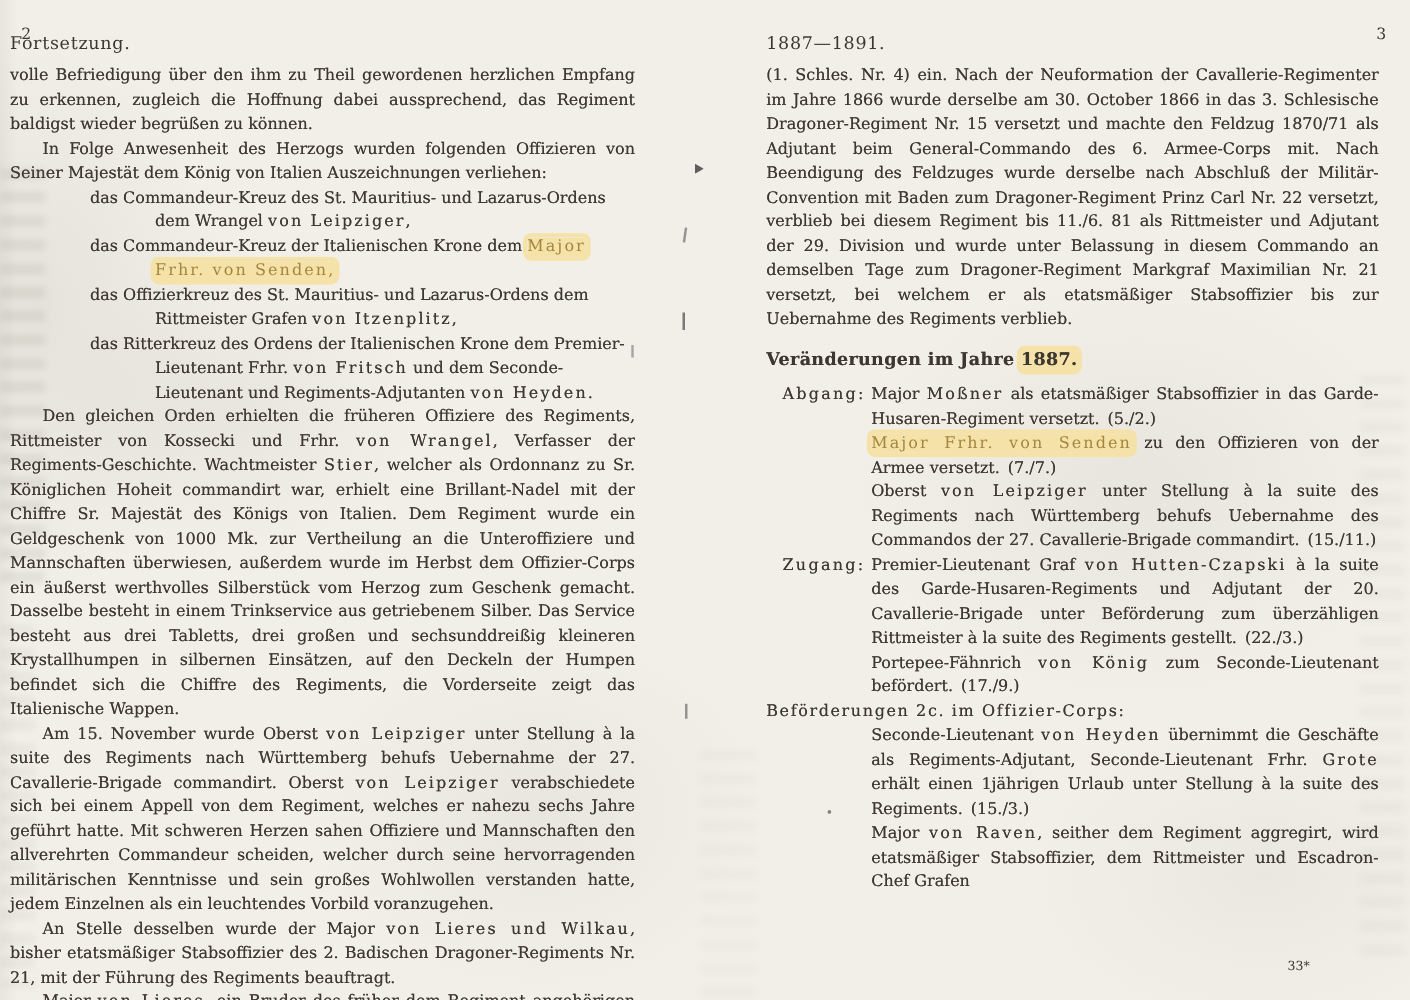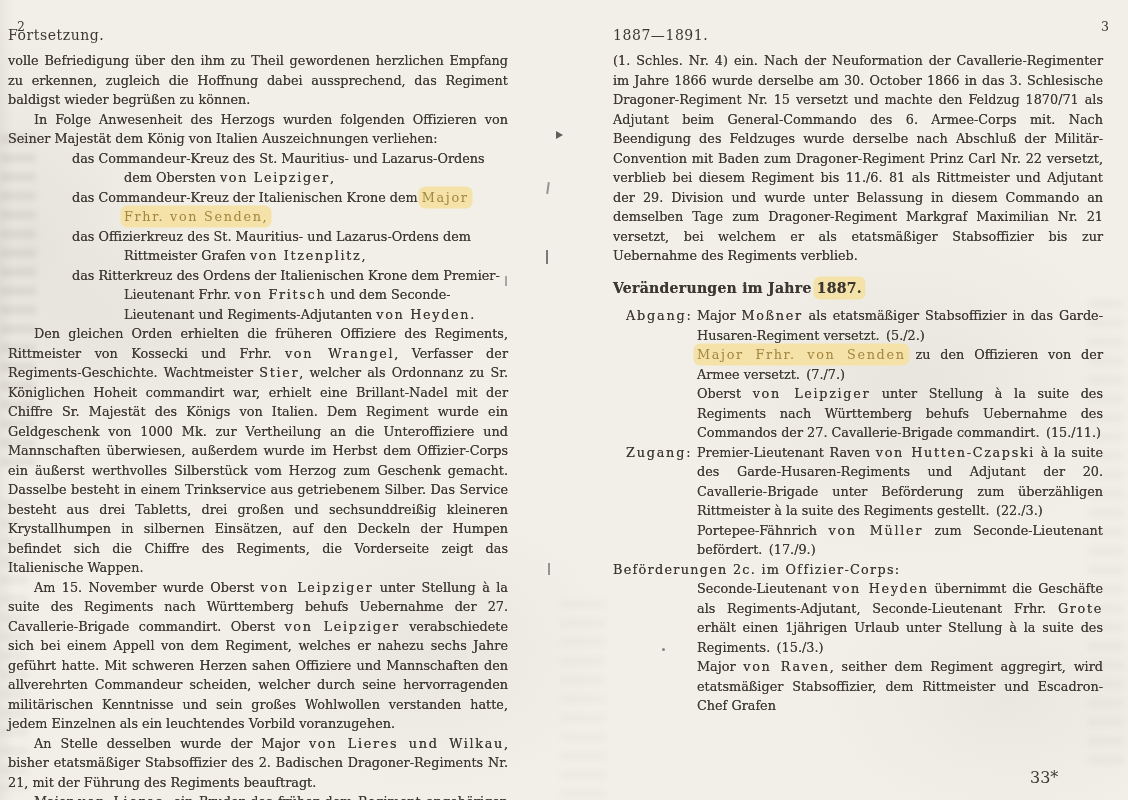--- a/index.html
+++ b/index.html
@@ -33,36 +33,36 @@
   .par.award{padding-left:116px;text-indent:-52px;text-align:left;}
   .heading{font-weight:bold;font-size:14px;text-align:left;margin:13px 0 8px 0;
     text-indent:0;letter-spacing:.02em;}
   .entry{position:relative;padding-left:84px;text-indent:0;}
   .entry-label{position:absolute;left:0;top:0;letter-spacing:.14em;margin-left:13px;}
   .entry-full{padding-left:0;letter-spacing:.10em;}
   .sp{letter-spacing:.13em;}
   .hl{background:#f5e2a8;border-radius:3px;box-shadow:0 0 0 3.5px #f5e2a8;
     box-decoration-break:clone;-webkit-box-decoration-break:clone;}
   .ink{color:#a3853f;text-shadow:none;}
-  .signature{position:absolute;left:417px;top:768px;font-size:16px;}
+  .signature{position:absolute;left:417px;top:768px;font-size:10px;}
   
   .ghost{position:absolute;filter:blur(3px);pointer-events:none;}
   .ghost-lines{background:repeating-linear-gradient(180deg,rgba(110,104,92,.22) 0 8px,transparent 8px 19px);}
   .speck{position:absolute;background:#3a3a38;pointer-events:none;}
 </style>
 </head>
 <body>
 
 <div class="page page-left">
   <div class="pagenum pagenum-left">2</div>
   <div class="running-header">Fortsetzung.</div>
   <div class="body-text" id="left-body">
       <div class="par flush"><span>volle Befriedigung über den ihm zu Theil gewordenen herzlichen Empfang zu erkennen, zugleich die Hoffnung dabei aussprechend, das Regiment baldigst wieder begrüßen zu können.</span></div>
       <div class="par indent"><span>In Folge Anwesenheit des Herzogs wurden folgenden Offizieren von Seiner Majestät dem König von Italien Auszeichnungen verliehen:</span></div>
-      <div class="par award"><span>das Commandeur-Kreuz des St. Mauritius- und Lazarus-Ordens dem Obersten </span><span class="sp">von Leipziger</span><span>,</span></div>
+      <div class="par award"><span>das Commandeur-Kreuz des St. Mauritius- und Lazarus-Ordens dem Wrangel </span><span class="sp">von Leipziger</span><span>,</span></div>
       <div class="par award"><span>das Commandeur-Kreuz der Italienischen Krone dem </span><span class="sp hl ink">Major Frhr. von Senden,</span></div>
       <div class="par award"><span>das Offizierkreuz des St. Mauritius- und Lazarus-Ordens dem Rittmeister Grafen </span><span class="sp">von Itzenplitz</span><span>,</span></div>
       <div class="par award"><span>das Ritterkreuz des Ordens der Italienischen Krone dem Premier-Lieutenant Frhr. </span><span class="sp">von Fritsch</span><span> und dem Seconde-Lieutenant und Regiments-Adjutanten </span><span class="sp">von Heyden</span><span>.</span></div>
       <div class="par indent"><span>Den gleichen Orden erhielten die früheren Offiziere des Regiments, Rittmeister von Kossecki und Frhr. </span><span class="sp">von Wrangel</span><span>, Verfasser der Regiments-Geschichte. Wachtmeister </span><span class="sp">Stier</span><span>, welcher als Ordonnanz zu Sr. Königlichen Hoheit commandirt war, erhielt eine Brillant-Nadel mit der Chiffre Sr. Majestät des Königs von Italien. Dem Regiment wurde ein Geldgeschenk von 1000 Mk. zur Vertheilung an die Unteroffiziere und Mannschaften überwiesen, außerdem wurde im Herbst dem Offizier-Corps ein äußerst werthvolles Silberstück vom Herzog zum Geschenk gemacht. Dasselbe besteht in einem Trinkservice aus getriebenem Silber. Das Service besteht aus drei Tabletts, drei großen und sechsunddreißig kleineren Krystallhumpen in silbernen Einsätzen, auf den Deckeln der Humpen befindet sich die Chiffre des Regiments, die Vorderseite zeigt das Italienische Wappen.</span></div>
       <div class="par indent"><span>Am 15. November wurde Oberst </span><span class="sp">von Leipziger</span><span> unter Stellung à la suite des Regiments nach Württemberg behufs Uebernahme der 27. Cavallerie-Brigade commandirt. Oberst </span><span class="sp">von Leipziger</span><span> verabschiedete sich bei einem Appell von dem Regiment, welches er nahezu sechs Jahre geführt hatte. Mit schweren Herzen sahen Offiziere und Mannschaften den allverehrten Commandeur scheiden, welcher durch seine hervorragenden militärischen Kenntnisse und sein großes Wohlwollen verstanden hatte, jedem Einzelnen als ein leuchtendes Vorbild voranzugehen.</span></div>
       <div class="par indent"><span>An Stelle desselben wurde der Major </span><span class="sp">von Lieres und Wilkau</span><span>, bisher etatsmäßiger Stabsoffizier des 2. Badischen Dragoner-Regiments Nr. 21, mit der Führung des Regiments beauftragt.</span></div>
       <div class="par indent"><span>Major </span><span class="sp">von Lieres</span><span>, ein Bruder des früher dem Regiment angehörigen Rittmeisters </span><span class="sp">Hugo von Lieres und Wilkau</span><span>, ist am 19. November 1838 geboren und trat am 16. März 1857 beim Husaren-Regiment </span></div>
     </div>
 </div>
 
@@ -71,22 +71,22 @@
   <div class="running-header">1887—1891.</div>
   <div class="body-text">
     <div id="right-intro">
         <div class="par flush"><span>(1. Schles. Nr. 4) ein.  Nach der Neuformation der Cavallerie-Regimenter im Jahre 1866 wurde derselbe am 30. October 1866 in das 3. Schlesische Dragoner-Regiment Nr. 15 versetzt und machte den Feldzug 1870/71 als Adjutant beim General-Commando des 6. Armee-Corps mit.  Nach Beendigung des Feldzuges wurde derselbe nach Abschluß der Militär-Convention mit Baden zum Dragoner-Regiment Prinz Carl Nr. 22 versetzt, verblieb bei diesem Regiment bis 11./6. 81 als Rittmeister und Adjutant der 29. Division und wurde unter Belassung in diesem Commando an demselben Tage zum Dragoner-Regiment Markgraf Maximilian Nr. 21 versetzt, bei welchem er als etatsmäßiger Stabsoffizier bis zur Uebernahme des Regiments verblieb.</span></div>
       </div>
     <div class="heading"><span>Veränderungen im Jahre </span><span class="hl">1887.</span></div>
     <div id="right-entries">
         <div class="par entry"><span class="entry-label">Abgang:</span><span>Major </span><span class="sp">Moßner</span><span> als etatsmäßiger Stabsoffizier in das Garde-Husaren-Regiment versetzt. (5./2.)</span></div>
         <div class="par entry"><span class="sp hl ink">Major Frhr. von Senden</span><span> zu den Offizieren von der Armee versetzt. (7./7.)</span></div>
         <div class="par entry"><span>Oberst </span><span class="sp">von Leipziger</span><span> unter Stellung à la suite des Regiments nach Württemberg behufs Uebernahme des Commandos der 27. Cavallerie-Brigade commandirt. (15./11.)</span></div>
-        <div class="par entry"><span class="entry-label">Zugang:</span><span>Premier-Lieutenant Raven </span><span class="sp">von Hutten-Czapski</span><span> à la suite des Garde-Husaren-Regiments und Adjutant der 20. Cavallerie-Brigade unter Beförderung zum überzähligen Rittmeister à la suite des Regiments gestellt. (22./3.)</span></div>
-        <div class="par entry"><span>Portepee-Fähnrich </span><span class="sp">von Müller</span><span> zum Seconde-Lieutenant befördert. (17./9.)</span></div>
+        <div class="par entry"><span class="entry-label">Zugang:</span><span>Premier-Lieutenant Graf </span><span class="sp">von Hutten-Czapski</span><span> à la suite des Garde-Husaren-Regiments und Adjutant der 20. Cavallerie-Brigade unter Beförderung zum überzähligen Rittmeister à la suite des Regiments gestellt. (22./3.)</span></div>
+        <div class="par entry"><span>Portepee-Fähnrich </span><span class="sp">von König</span><span> zum Seconde-Lieutenant befördert. (17./9.)</span></div>
         <div class="par entry-full"><span>Beförderungen 2c. im Offizier-Corps:</span></div>
         <div class="par entry"><span>Seconde-Lieutenant </span><span class="sp">von Heyden</span><span> übernimmt die Geschäfte als Regiments-Adjutant, Seconde-Lieutenant Frhr. </span><span class="sp">Grote</span><span> erhält einen 1jährigen Urlaub unter Stellung à la suite des Regiments. (15./3.)</span></div>
         <div class="par entry"><span>Major </span><span class="sp">von Raven</span><span>, seither dem Regiment aggregirt, wird etatsmäßiger Stabsoffizier, dem Rittmeister und Escadron-Chef Grafen </span></div>
       </div>
   </div>
   <div class="signature">33*</div>
 </div>
 
 <div class="ghost ghost-lines" style="left:0;top:135px;width:36px;height:340px;opacity:.55;"></div>
 <div class="ghost ghost-lines" style="left:0;top:500px;width:28px;height:290px;opacity:.32;"></div>

